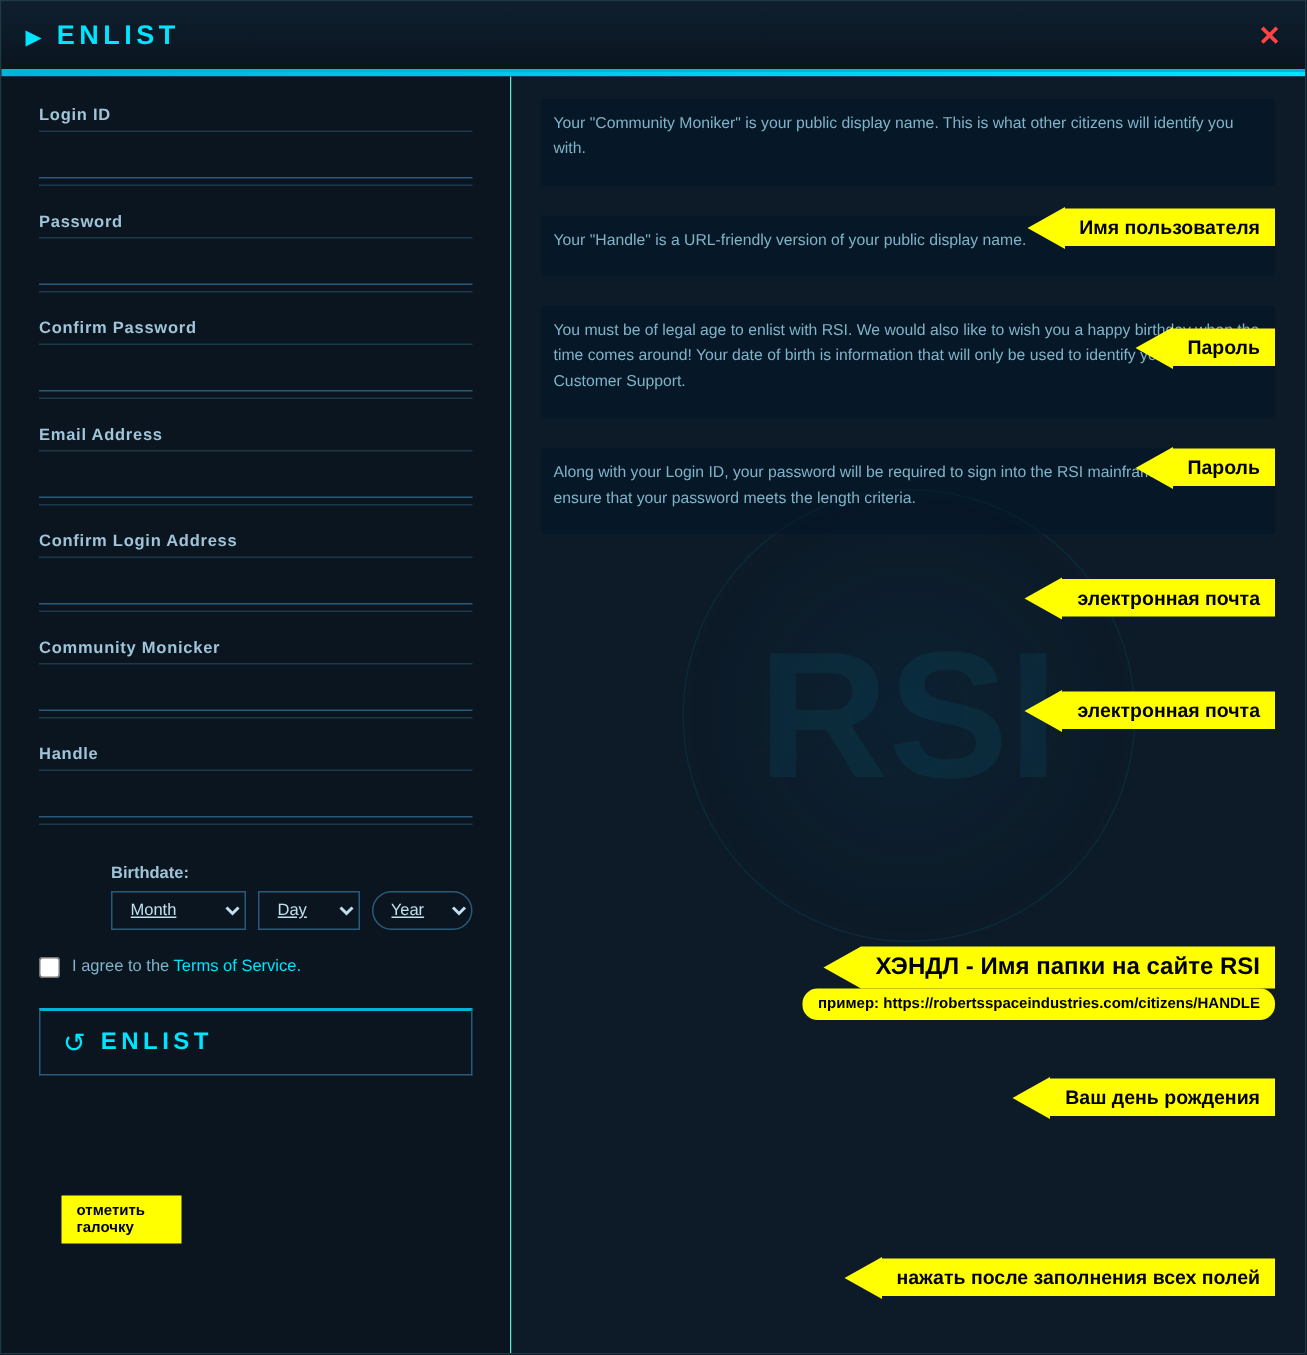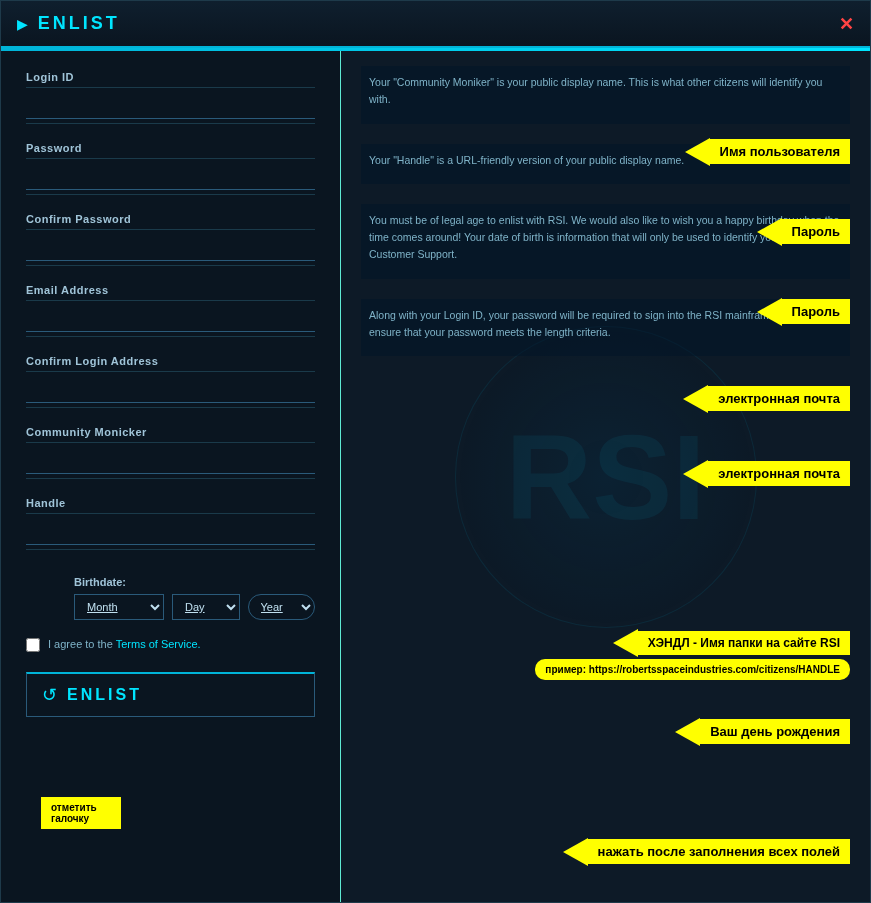--- a/index.html
+++ b/index.html
@@ -439,21 +439,21 @@
 
     <div class="ann-box ann-right-arrow" style="right: 20px; top: 218px;">Пароль</div>
 
     <div class="ann-box ann-right-arrow" style="right: 20px; top: 298px;">Пароль</div>
 
     <div class="ann-box ann-right-arrow" style="right: 20px; top: 385px;">электронная почта</div>
 
     <div class="ann-box ann-right-arrow" style="right: 20px; top: 460px;">электронная почта</div>
 
 
-    <div class="ann-box ann-right-arrow" style="right: 20px; top: 630px; font-size: 12px;">ХЭНДЛ - Имя папки на сайте RSI</div>
+    <div class="ann-box ann-right-arrow" style="right: 20px; top: 630px; font-size: 16px;">ХЭНДЛ - Имя папки на сайте RSI</div>
 
     <div class="ann-box" style="right: 20px; top: 658px; font-size: 10px; background: #ffff00; border-radius: 10px;">пример: https://robertsspaceindustries.com/citizens/HANDLE</div>
 
     <div class="ann-box ann-right-arrow" style="right: 20px; top: 718px;">Ваш день рождения</div>
 
     <div class="ann-box" style="left: 40px; top: 796px; font-size: 10px; text-align: left; max-width: 80px; white-space: normal;">отметить галочку</div>
 
     <div class="ann-box ann-right-arrow" style="right: 20px; top: 838px;">нажать после заполнения всех полей</div>
 
   </div>

